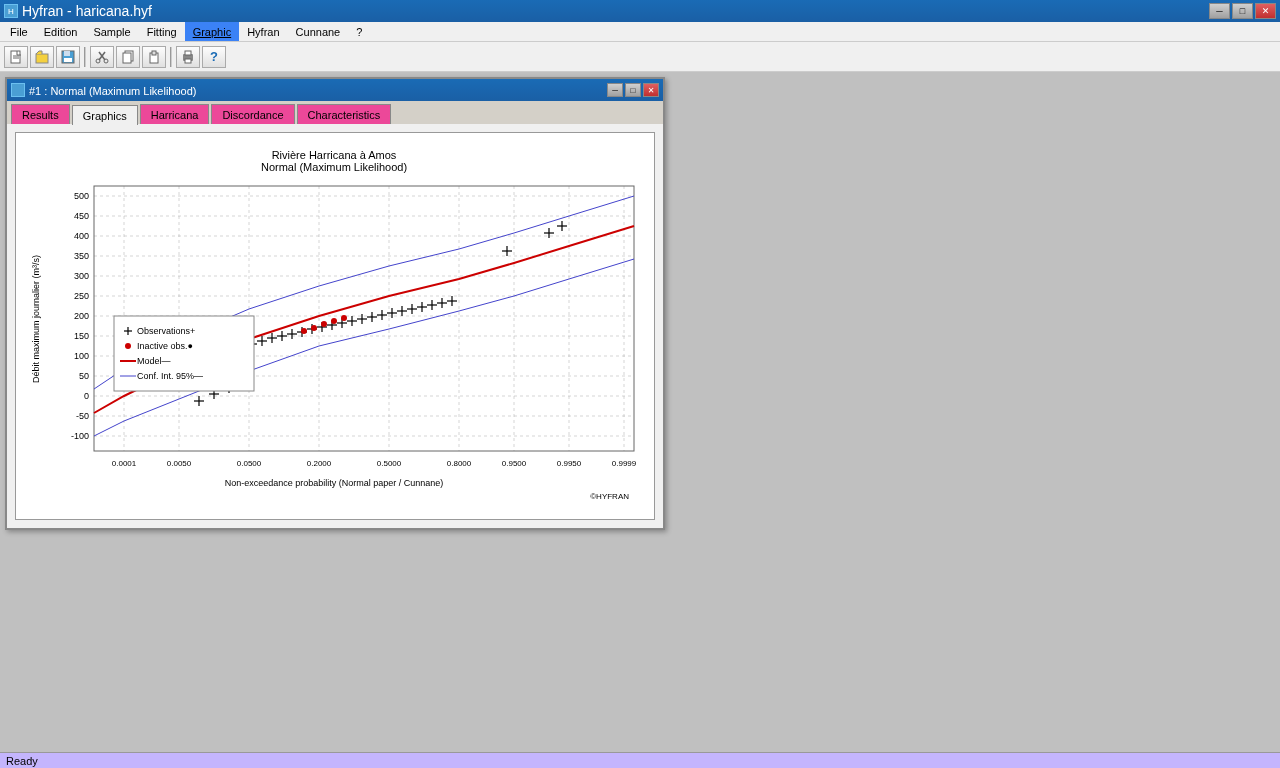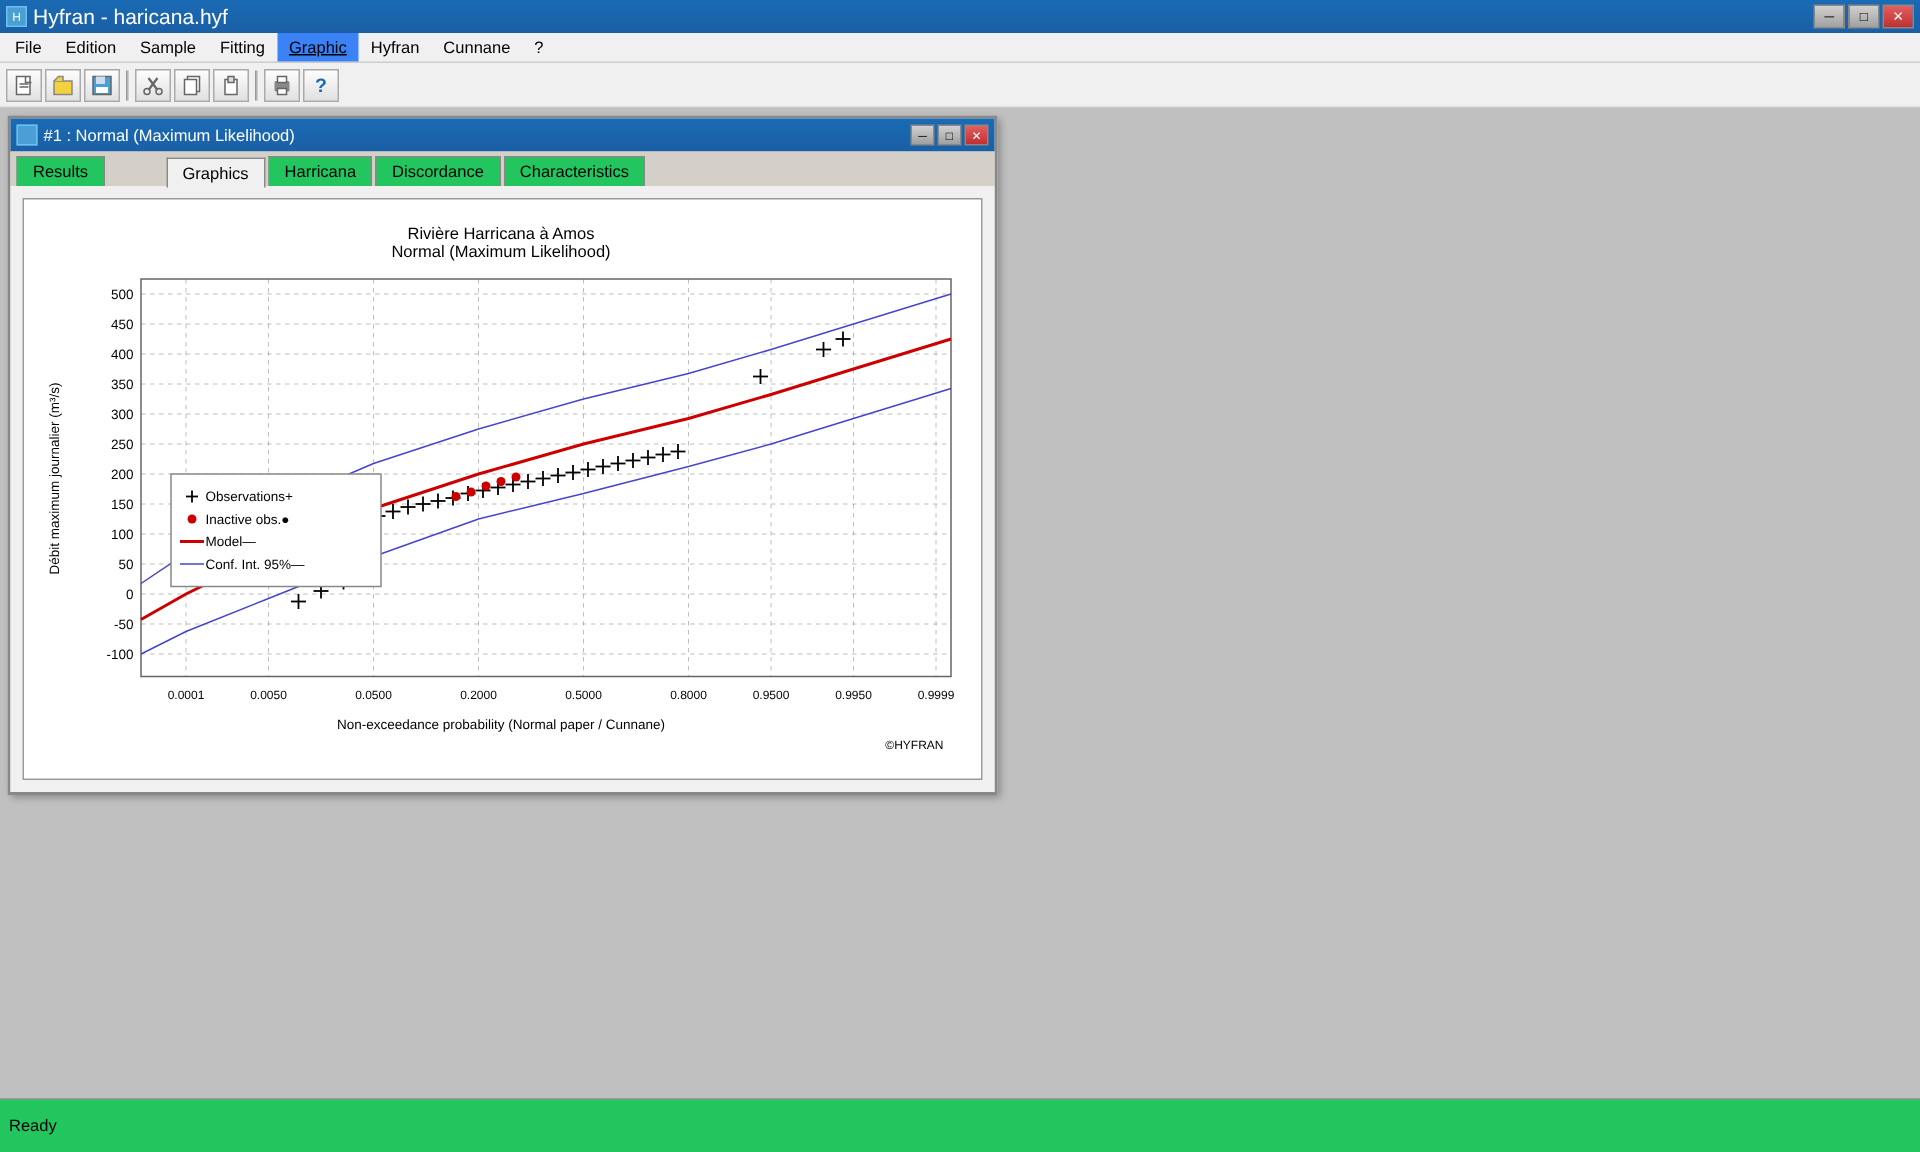--- a/index.html
+++ b/index.html
@@ -178,35 +178,34 @@
     #tabs {
       display: flex;
       align-items: flex-end;
       background: #d4d0c8;
       padding: 3px 4px 0 4px;
       gap: 2px;
     }
     .tab {
       padding: 3px 10px;
       font-size: 11px;
-      background: #22c55e;
+      background: #ec4899;
       border: 1px solid #888;
       border-bottom: none;
       cursor: pointer;
       height: 20px;
       display: flex;
       align-items: center;
     }
     .tab.active {
       background: #f0f0f0;
       border-color: #888;
       position: relative;
       top: 1px;
       z-index: 1;
-      margin-left: 39px;
     }
 
     
     #chart-wrapper {
       padding: 8px;
       background: #f0f0f0;
       text-align: right;
     }
     #chart-container {
       background: white;
@@ -214,22 +213,22 @@
       padding: 8px;
       position: relative;
     }
 
     
     #status-bar {
       position: absolute;
       bottom: 0;
       left: 0;
       width: 100%;
-      height: 36px;
-      background: #22c55e;
+      height: 16px;
+      background: #c4b5fd;
       border-top: 1px solid #999;
       display: flex;
       align-items: center;
       padding: 0 6px;
       font-size: 11px;
     }
 
     
     #chart-svg {
       display: block;

